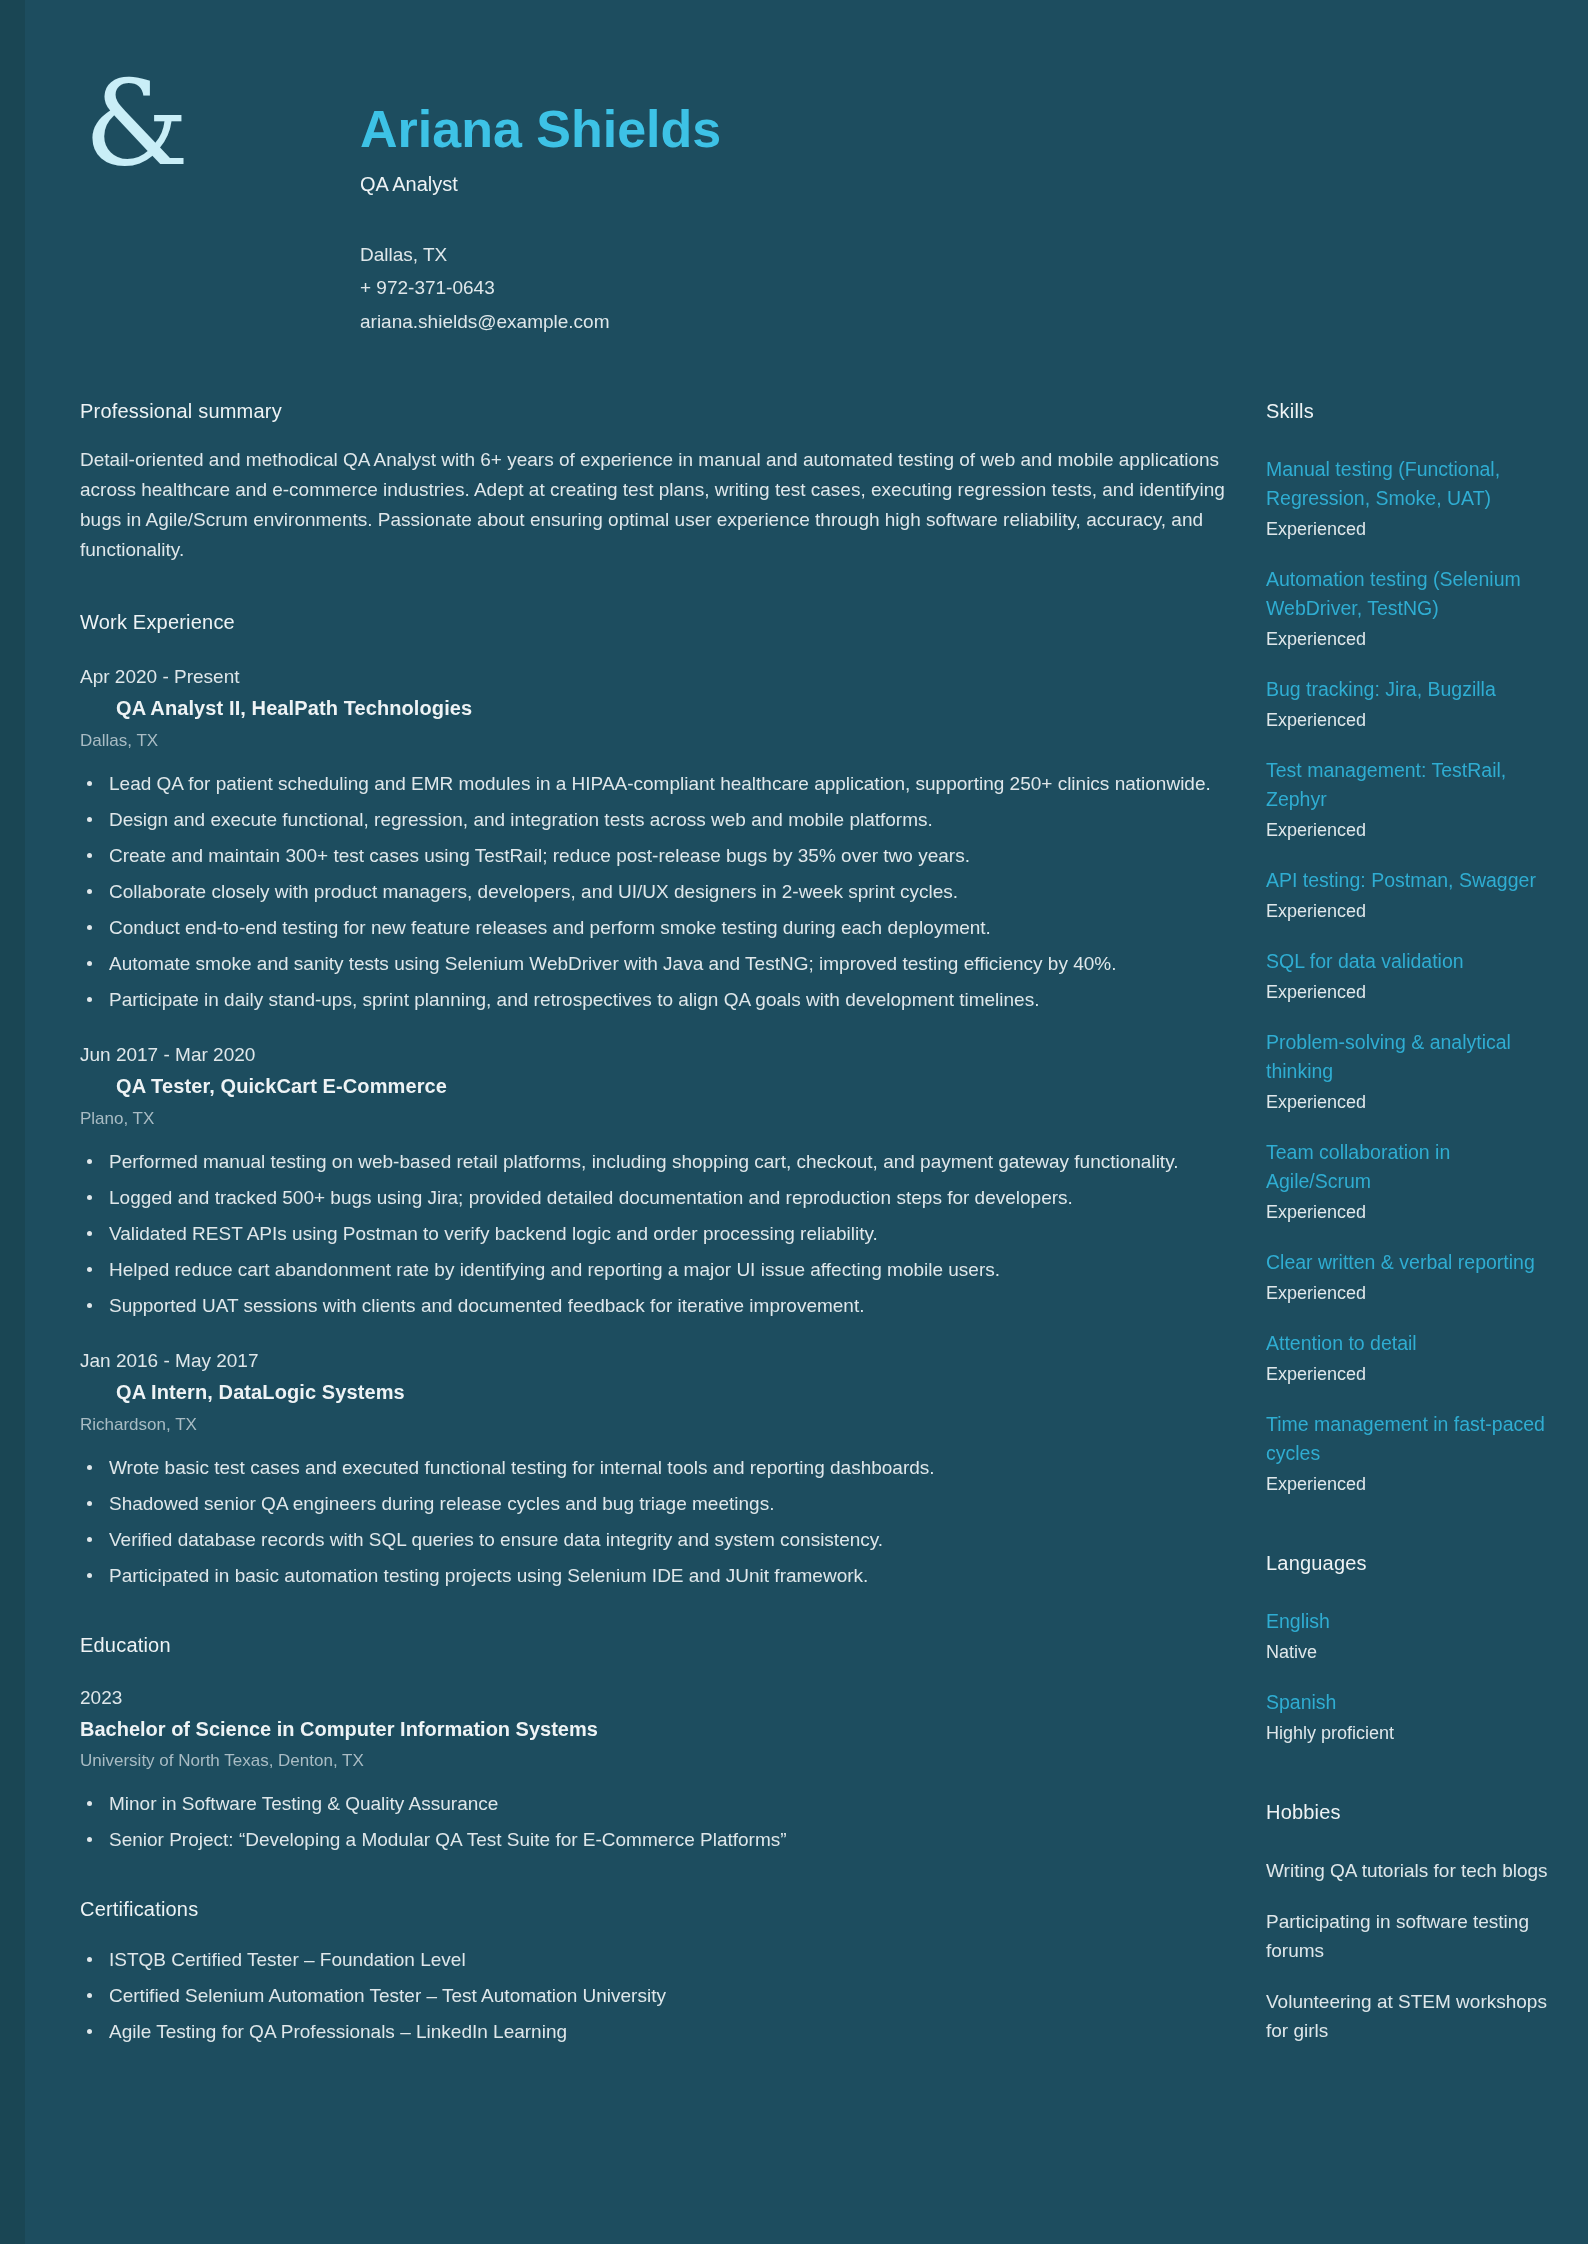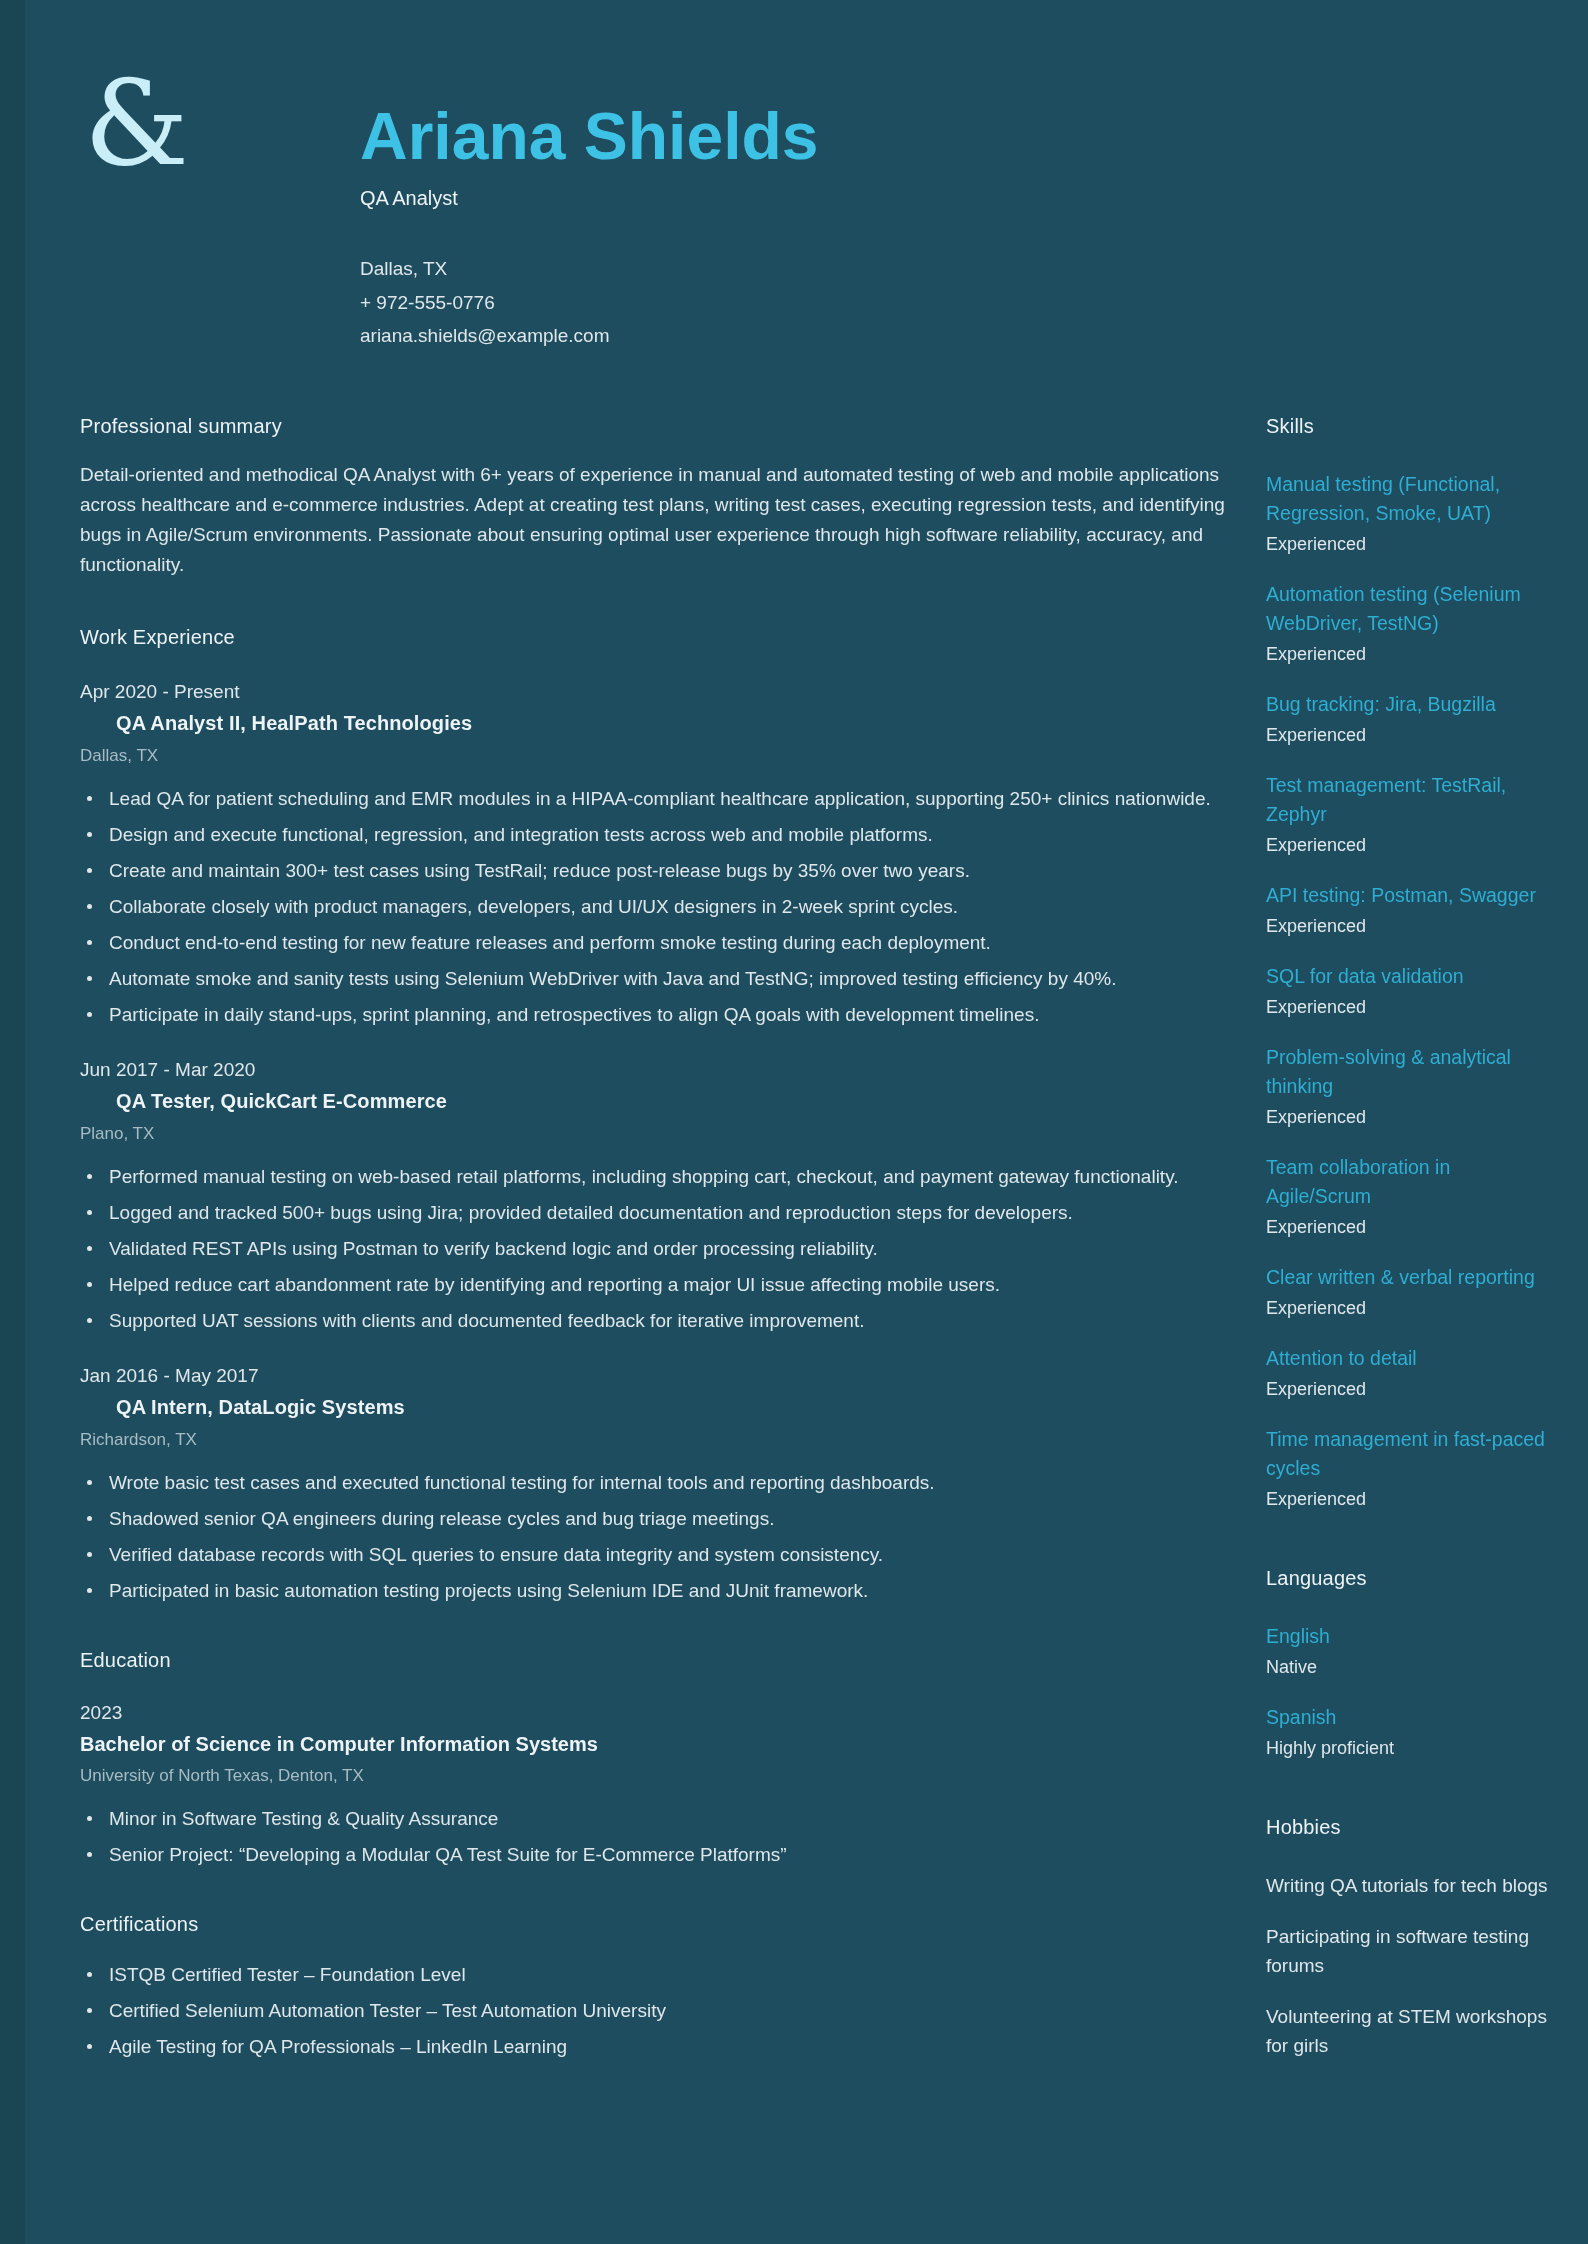--- a/index.html
+++ b/index.html
@@ -23,21 +23,21 @@
   .logo {
     font-family:"DejaVu Serif", serif;
     color:var(--logo, #c9eef7);
     font-size:118px; line-height:1;
     width:280px; flex:none;
     padding-left:4px;
   }
   .header-text { padding-top:38px; }
   .person-name {
     color:var(--accent-name, #3dc2e6);
-    font-size:66px; font-weight:bold; letter-spacing:0;
+    font-size:52px; font-weight:bold; letter-spacing:0;
     line-height:1.05;
   }
   .person-title { color:var(--heading, #eef3f5); font-size:20px; margin-top:16px; }
   .contact { margin-top:42px; }
   .contact div { font-size:19px; line-height:33.5px; color:var(--text, #dfe7ea); }
 
   
   .content {
     display:grid;
     grid-template-columns: 1fr 292px;
@@ -100,21 +100,21 @@
 
 <div class="page">
 
   <header class="header">
     <div class="logo">&amp;</div>
     <div class="header-text">
       <h1 class="person-name">Ariana Shields</h1>
       <div class="person-title">QA Analyst</div>
       <div class="contact">
         <div>Dallas, TX</div>
-        <div>+ 972-555-0776</div>
+        <div>+ 972-371-0643</div>
         <div>ariana.shields@example.com</div>
       </div>
     </div>
   </header>
 
   <div class="content">
 
     <main>
 
       <section class="section">

